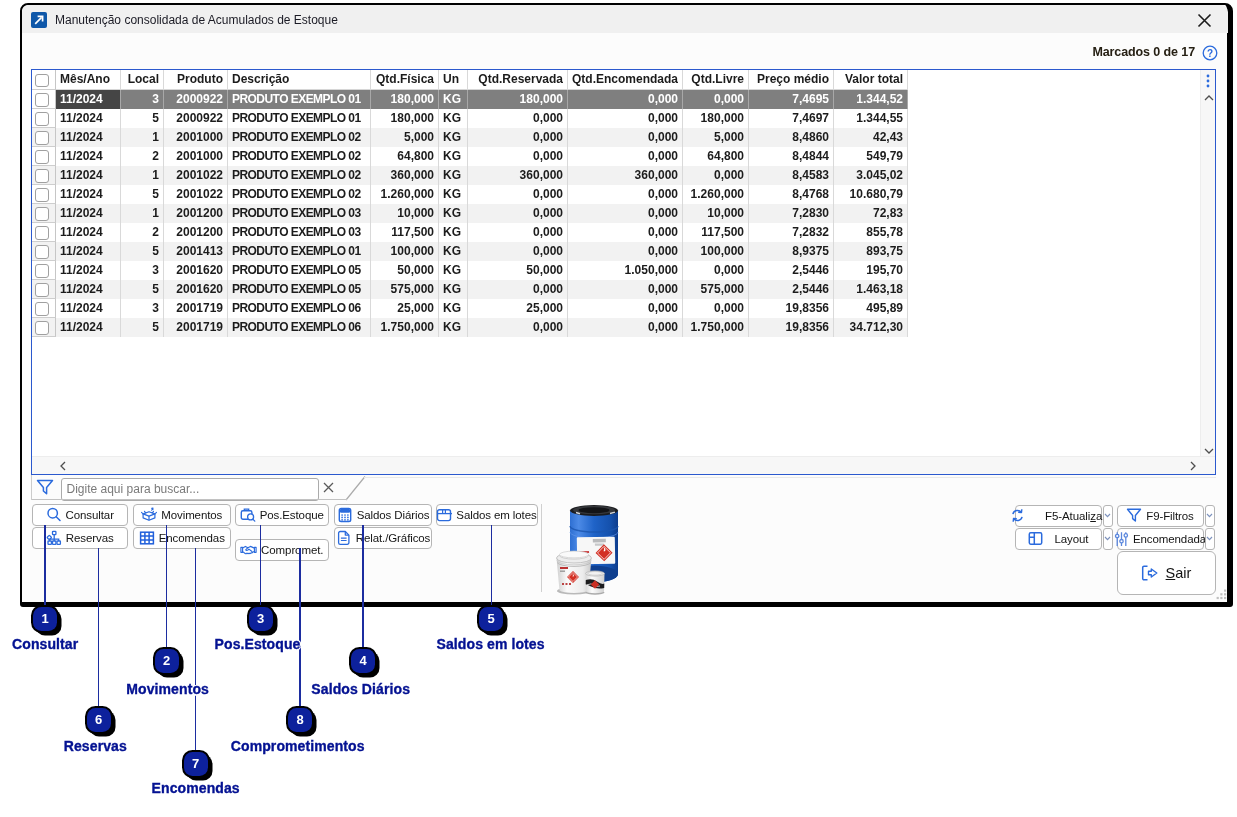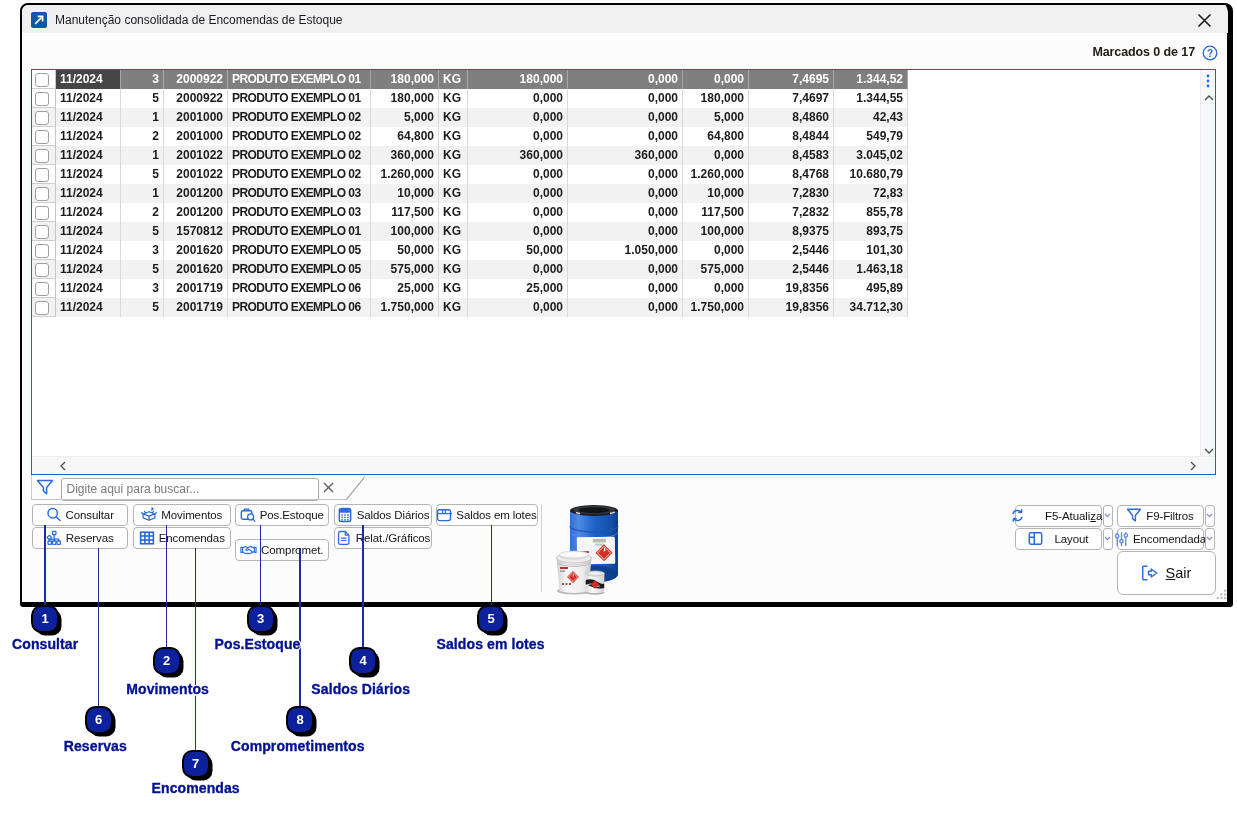--- a/index.html
+++ b/index.html
@@ -40,21 +40,21 @@
 </head>
 <body>
 <div class="abs" id="win"></div>
 <div class="abs" id="titlebar"></div>
 <div class="abs" id="appicon">
  <svg width="16" height="16" viewBox="0 0 16 16">
       <path d="M4.2 11.8 L10.6 5.4" stroke="#fff" stroke-width="1.7" fill="none"></path>
       <path d="M6.6 4.4 h5 v5" stroke="#fff" stroke-width="1.7" fill="none"></path>
     </svg>
 </div>
-<div class="abs" id="title">Manutenção consolidada de Encomendas de Estoque</div>
+<div class="abs" id="title">Manutenção consolidada de Acumulados de Estoque</div>
 <svg class="abs" style="left:1197px;top:12.5px" width="15" height="15" viewBox="0 0 15 15">
     <path d="M1.5 1.5 L13.5 13.5 M13.5 1.5 L1.5 13.5" stroke="#1c1c1c" stroke-width="1.6" fill="none"></path>
   </svg>
 <div class="abs" id="marcados">Marcados 0 de 17</div>
 <svg class="abs" style="left:1202px;top:45px" width="16" height="16" viewBox="0 0 16 16">
     <circle cx="8" cy="8" r="6.8" stroke="#2b6bdd" stroke-width="1.3" fill="none"></circle>
     <text x="8" y="11.5" font-family="Liberation Sans" font-size="10" font-weight="bold" fill="#2b6bdd" text-anchor="middle">?</text>
   </svg>
 
 <div class="abs" id="grid">
@@ -67,20 +67,36 @@
         <col style="width:143px">
         <col style="width:68px">
         <col style="width:29px">
         <col style="width:100px">
         <col style="width:115px">
         <col style="width:66px">
         <col style="width:85px">
         <col style="width:74px">
       </colgroup>
 <tbody>
+        <tr>
+          <th class="cb">
+            <div class="ck"></div>
+          </th>
+          <th>Mês/Ano</th>
+          <th class="ar">Local</th>
+          <th class="ar">Produto</th>
+          <th>Descrição</th>
+          <th class="ar">Qtd.Física</th>
+          <th>Un</th>
+          <th class="ar">Qtd.Reservada</th>
+          <th class="ar">Qtd.Encomendada</th>
+          <th class="ar">Qtd.Livre</th>
+          <th class="ar">Preço médio</th>
+          <th class="ar">Valor total</th>
+        </tr>
 <tr class="sel">
           <td class="cb">
             <div class="ck"></div>
           </td>
           <td class="fc">11/2024</td>
           <td class="ar">3</td>
           <td class="ar">2000922</td>
           <td class="desc">PRODUTO EXEMPLO 01</td>
           <td class="ar">180,000</td>
           <td>KG</td>
@@ -201,21 +217,21 @@
           <td class="ar">117,500</td>
           <td class="ar">7,2832</td>
           <td class="ar">855,78</td>
         </tr>
 <tr class="zeb">
           <td class="cb">
             <div class="ck"></div>
           </td>
           <td>11/2024</td>
           <td class="ar">5</td>
-          <td class="ar">1570812</td>
+          <td class="ar">2001413</td>
           <td class="desc">PRODUTO EXEMPLO 01</td>
           <td class="ar">100,000</td>
           <td>KG</td>
           <td class="ar">0,000</td>
           <td class="ar">0,000</td>
           <td class="ar">100,000</td>
           <td class="ar">8,9375</td>
           <td class="ar">893,75</td>
         </tr>
 <tr>
@@ -225,21 +241,21 @@
           <td>11/2024</td>
           <td class="ar">3</td>
           <td class="ar">2001620</td>
           <td class="desc">PRODUTO EXEMPLO 05</td>
           <td class="ar">50,000</td>
           <td>KG</td>
           <td class="ar">50,000</td>
           <td class="ar">1.050,000</td>
           <td class="ar">0,000</td>
           <td class="ar">2,5446</td>
-          <td class="ar">101,30</td>
+          <td class="ar">195,70</td>
         </tr>
 <tr class="zeb">
           <td class="cb">
             <div class="ck"></div>
           </td>
           <td>11/2024</td>
           <td class="ar">5</td>
           <td class="ar">2001620</td>
           <td class="desc">PRODUTO EXEMPLO 05</td>
           <td class="ar">575,000</td>

